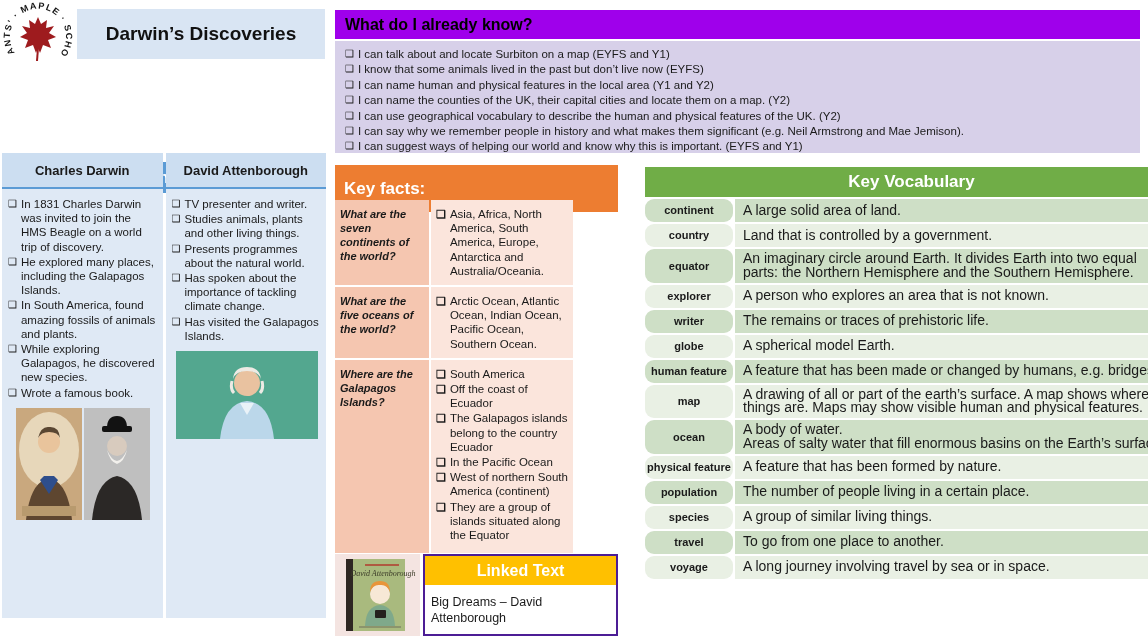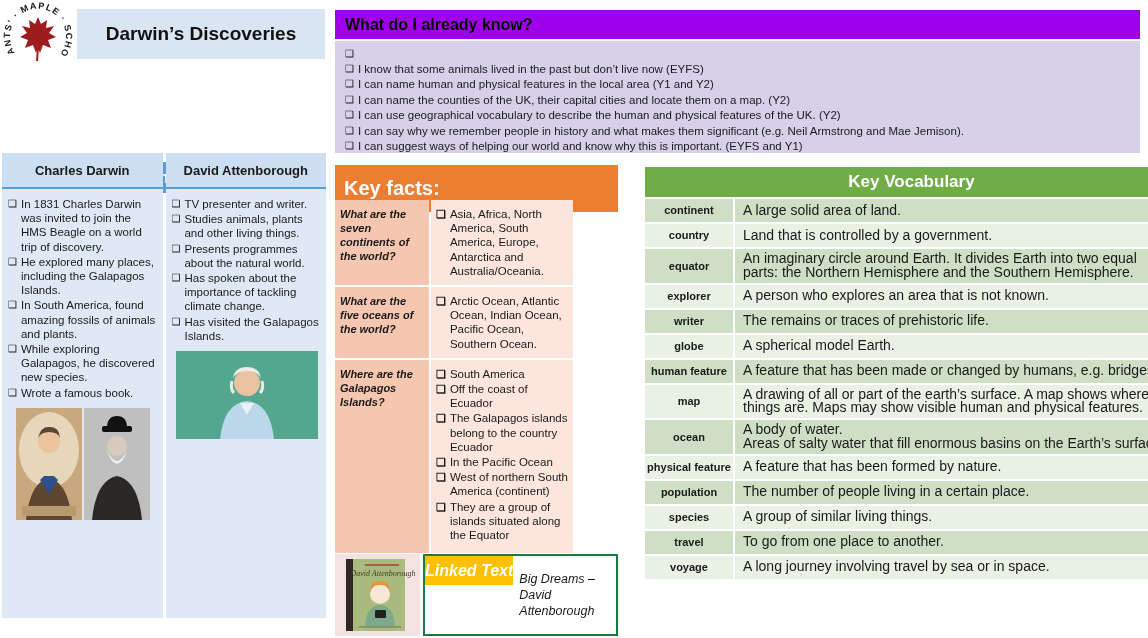--- a/index.html
+++ b/index.html
@@ -27,47 +27,47 @@
 
   
   .know-header{position:absolute;left:335px;top:10px;width:805px;height:29px;background:#9F00EB;
                color:#000000;font-size:16px;font-weight:bold;display:flex;align-items:center;padding-left:10px;box-sizing:border-box;}
   .know-list{position:absolute;left:335px;top:41px;width:805px;height:112px;background:#D7D0E9;
              padding:6px 10px;box-sizing:border-box;font-size:11.5px;line-height:14.4px;}
   .know-list ul.chk li{margin-bottom:1px;}
 
   
   .kf-header{position:absolute;left:335px;top:165px;width:283px;height:47px;background:#ED7D31;
-             color:#fff;font-size:20px;font-weight:bold;display:flex;align-items:center;padding-left:9px;box-sizing:border-box;}
+             color:#fff;font-size:17px;font-weight:bold;display:flex;align-items:center;padding-left:9px;box-sizing:border-box;}
   .kf-table{position:absolute;left:335px;top:200px;width:238px;display:flex;flex-direction:column;gap:2px;}
   .kf-row{display:flex;gap:2px;}
   .kf-table > div:nth-of-type(1){min-height:84px;}
   .kf-table > div:nth-of-type(2){min-height:66px;}
   .kf-table > div:nth-of-type(3){min-height:193px;}
   .kf-q{width:94px;flex:0 0 94px;background:#F5C6B0;padding:7px 5px;box-sizing:border-box;
         font-size:11px;font-weight:bold;font-style:italic;line-height:14px;}
   .kf-a{flex:1;background:#FBE5DC;padding:7px 4px 6px 5px;box-sizing:border-box;font-size:11.5px;line-height:14.2px;}
   .kf-a ul.chk .mk{font-weight:bold;font-size:11px;}
 
   
   .linked{position:absolute;left:335px;top:554px;width:283px;height:82px;display:flex;gap:3px;}
   .book{width:85px;flex:0 0 85px;height:82px;}
-  .lt-box{flex:1;border:2px solid #15803d;display:flex;background:#fff;font-style:italic;}
+  .lt-box{flex:1;border:2px solid #4c1d95;display:flex;flex-direction:column;background:#fff;}
   .lt-head{height:29px;background:#FFC000;color:#fff;font-size:16px;font-weight:bold;
            display:flex;align-items:center;justify-content:center;}
   .lt-body{flex:1;display:flex;align-items:center;justify-content:center;text-align:left;
            font-size:12.5px;line-height:16px;padding:2px 6px;}
 
   
   .vocab{position:absolute;left:645px;top:167px;width:533px;}
   .v-header{height:30px;background:#70AD47;color:#fff;font-size:17px;font-weight:bold;
             display:flex;align-items:center;justify-content:center;}
   .v-row{display:flex;gap:2px;margin-top:2px;min-height:23px;}
   .v-term{width:88px;flex:0 0 88px;display:flex;align-items:center;justify-content:center;
-          font-size:11px;font-weight:bold;line-height:12.5px;padding:0;box-sizing:border-box;}
+          font-size:11px;font-weight:bold;line-height:12.5px;padding:0;box-sizing:border-box;border-radius:9px;}
   .v-def{flex:1;display:flex;align-items:center;font-size:14px;line-height:13.8px;
          padding:3px 8px;box-sizing:border-box;white-space:pre-line;}
   .v-row.odd  > div{background:#CEDFC6;}
   .v-row.even > div{background:#E9F0E4;}
 </style>
 </head>
 <body>
 
 <div class="page">
 
@@ -195,20 +195,21 @@
   </div>
 
   <div class="know-header">
     <span>What do I already know?</span>
   </div>
   <div class="know-list">
     <ul class="chk">
 
         <li>
           <span class="mk">❑</span>
+          <span>I can talk about and locate Surbiton on a map (EYFS and Y1)</span>
         </li>
 
         <li>
           <span class="mk">❑</span>
           <span>I know that some animals lived in the past but don’t live now (EYFS)</span>
         </li>
 
         <li>
           <span class="mk">❑</span>
           <span>I can name human and physical features in the local area (Y1 and Y2)</span>

